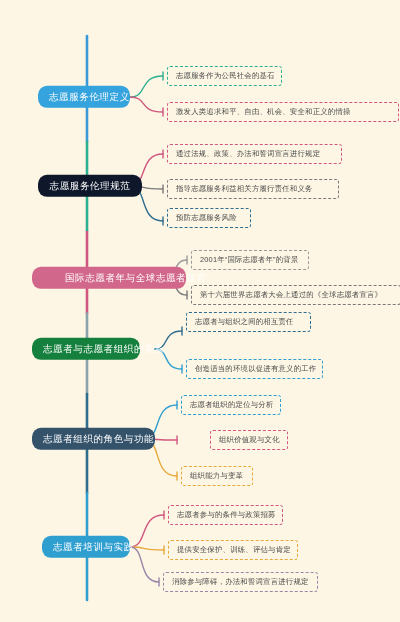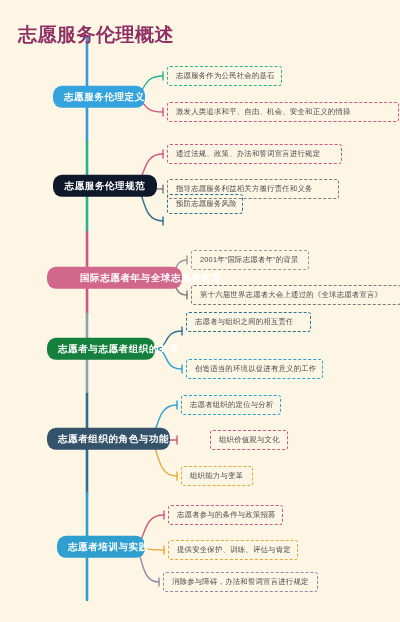--- a/index.html
+++ b/index.html
@@ -22,28 +22,27 @@
     color:#8e2f63;
     white-space:nowrap;
   }
 
   .node{
     position:absolute;
     transform:translateY(-50%);
     border-radius:9px;
     color:#ffffff;
     font-size:9.5px;
-    font-weight:bold;
+    font-weight:normal;
     letter-spacing:0.6px;
     padding:6px 11px;
     white-space:nowrap;
     box-sizing:border-box;
     text-align:center;
     line-height:1.1;
-    margin-left:15px;
   }
 
   .leaf{
     position:absolute;
     transform:translateY(-50%);
     background:transparent;
     border:1.4px dashed #999;
     border-radius:3px;
     font-size:7.4px;
     color:#4a4a4a;
@@ -91,31 +90,30 @@
       <path d="M 144 439 C 162.15 439, 152.25 476, 177 476" fill="none" stroke="#e7a93a" stroke-width="1.4" stroke-linecap="round"></path>
       <path d="M 177 472 L 177 480" fill="none" stroke="#e7a93a" stroke-width="1.4" stroke-linecap="round"></path>
       <path d="M 130 547 C 148.7 547, 138.5 515, 164 515" fill="none" stroke="#d0577f" stroke-width="1.4" stroke-linecap="round"></path>
       <path d="M 164 511 L 164 519" fill="none" stroke="#d0577f" stroke-width="1.4" stroke-linecap="round"></path>
       <path d="M 130 547 C 148.7 547, 138.5 550, 164 550" fill="none" stroke="#e7a93a" stroke-width="1.4" stroke-linecap="round"></path>
       <path d="M 164 546 L 164 554" fill="none" stroke="#e7a93a" stroke-width="1.4" stroke-linecap="round"></path>
       <path d="M 130 547 C 145.95 547, 137.25 582, 159 582" fill="none" stroke="#9b86a8" stroke-width="1.4" stroke-linecap="round"></path>
       <path d="M 159 578 L 159 586" fill="none" stroke="#9b86a8" stroke-width="1.4" stroke-linecap="round"></path>
     </svg>
 
-  <div class="title">志愿服务伦理概述</div>
 
   <div id="nodes-layer">
       <div class="node" style="left: 38px; top: 97px; width: 92px; background: rgb(53, 163, 221);"><span>志愿服务伦理定义</span></div>
       <div class="leaf" style="left: 167px; top: 76px; width: 115px; border-color: rgb(43, 176, 145);"><span>志愿服务作为公民社会的基石</span></div>
       <div class="leaf" style="left: 167px; top: 112px; width: 232px; border-color: rgb(208, 87, 127);"><span>激发人类追求和平、自由、机会、安全和正义的情操</span></div>
       <div class="node" style="left: 38px; top: 186px; width: 104px; background: #0f172a;"><span>志愿服务伦理规范</span></div>
       <div class="leaf" style="left: 167px; top: 154px; width: 175px; border-color: rgb(208, 87, 127);"><span>通过法规、政策、办法和誓词宣言进行规定</span></div>
       <div class="leaf" style="left: 167px; top: 189px; width: 172px; border-color: rgb(122, 122, 122);"><span>指导志愿服务利益相关方履行责任和义务</span></div>
-      <div class="leaf" style="left: 167px; top: 204px; width: 76px; border-color: rgb(47, 109, 142);"><span>预防志愿服务风险</span></div>
-      <div class="node" style="left: 32px; top: 278px; width: 135px; background: rgb(210, 103, 140); padding-left: 33px;"><span>国际志愿者年与全球志愿者宣言</span></div>
+      <div class="leaf" style="left: 167px; top: 218px; width: 84px; border-color: rgb(47, 109, 142);"><span>预防志愿服务风险</span></div>
+      <div class="node" style="left: 32px; top: 278px; width: 154px; background: rgb(210, 103, 140); padding-left: 33px;"><span>国际志愿者年与全球志愿者宣言</span></div>
       <div class="leaf" style="left: 191px; top: 260px; width: 118px; border-color: rgb(154, 154, 154);"><span>2001年“国际志愿者年”的背景</span></div>
       <div class="leaf" style="left: 191px; top: 295px; width: 210px; border-color: rgb(122, 122, 122);"><span>第十六届世界志愿者大会上通过的《全球志愿者宣言》</span></div>
       <div class="node" style="left: 32px; top: 349px; width: 108px; background: #15803d;"><span>志愿者与志愿者组织的关系</span></div>
       <div class="leaf" style="left: 186px; top: 322px; width: 125px; border-color: rgb(47, 109, 142);"><span>志愿者与组织之间的相互责任</span></div>
       <div class="leaf" style="left: 186px; top: 369px; width: 137px; border-color: rgb(47, 159, 208);"><span>创造适当的环境以促进有意义的工作</span></div>
       <div class="node" style="left: 32px; top: 439px; width: 123px; background: rgb(52, 83, 107);"><span>志愿者组织的角色与功能</span></div>
       <div class="leaf" style="left: 181px; top: 405px; width: 100px; border-color: rgb(47, 159, 208);"><span>志愿者组织的定位与分析</span></div>
       <div class="leaf" style="left: 181px; top: 440px; width: 78px; border-color: rgb(208, 87, 127); margin-left: 29px;"><span>组织价值观与文化</span></div>
       <div class="leaf" style="left: 181px; top: 476px; width: 72px; border-color: rgb(231, 169, 58);"><span>组织能力与变革</span></div>
       <div class="node" style="left: 42px; top: 547px; width: 88px; background: rgb(47, 159, 208);"><span>志愿者培训与实践</span></div>

